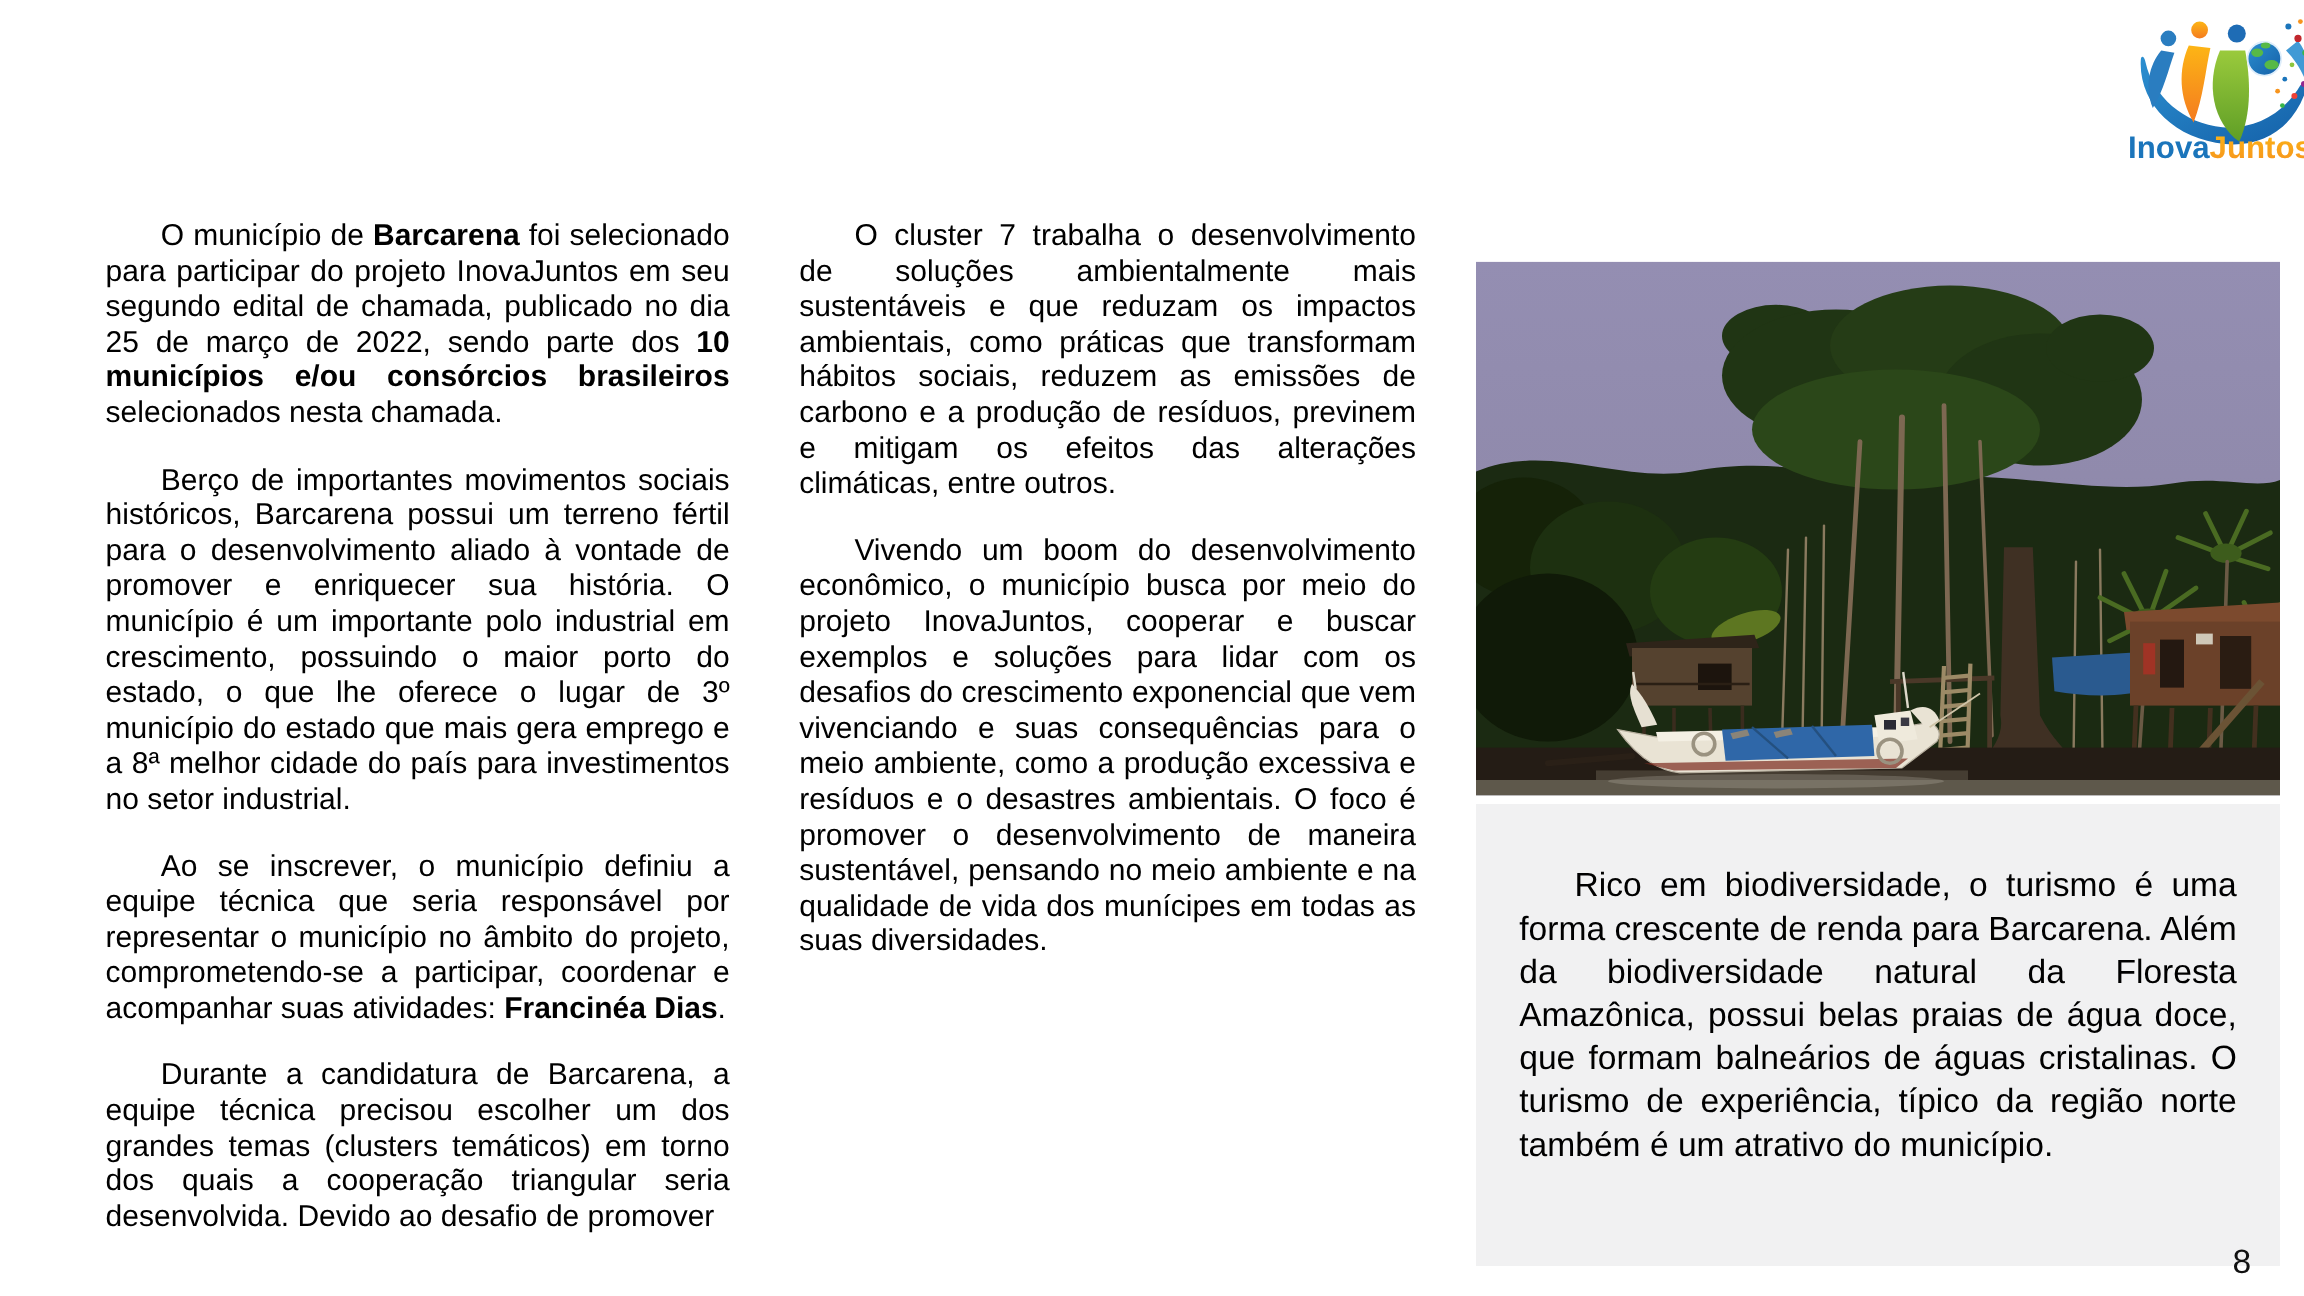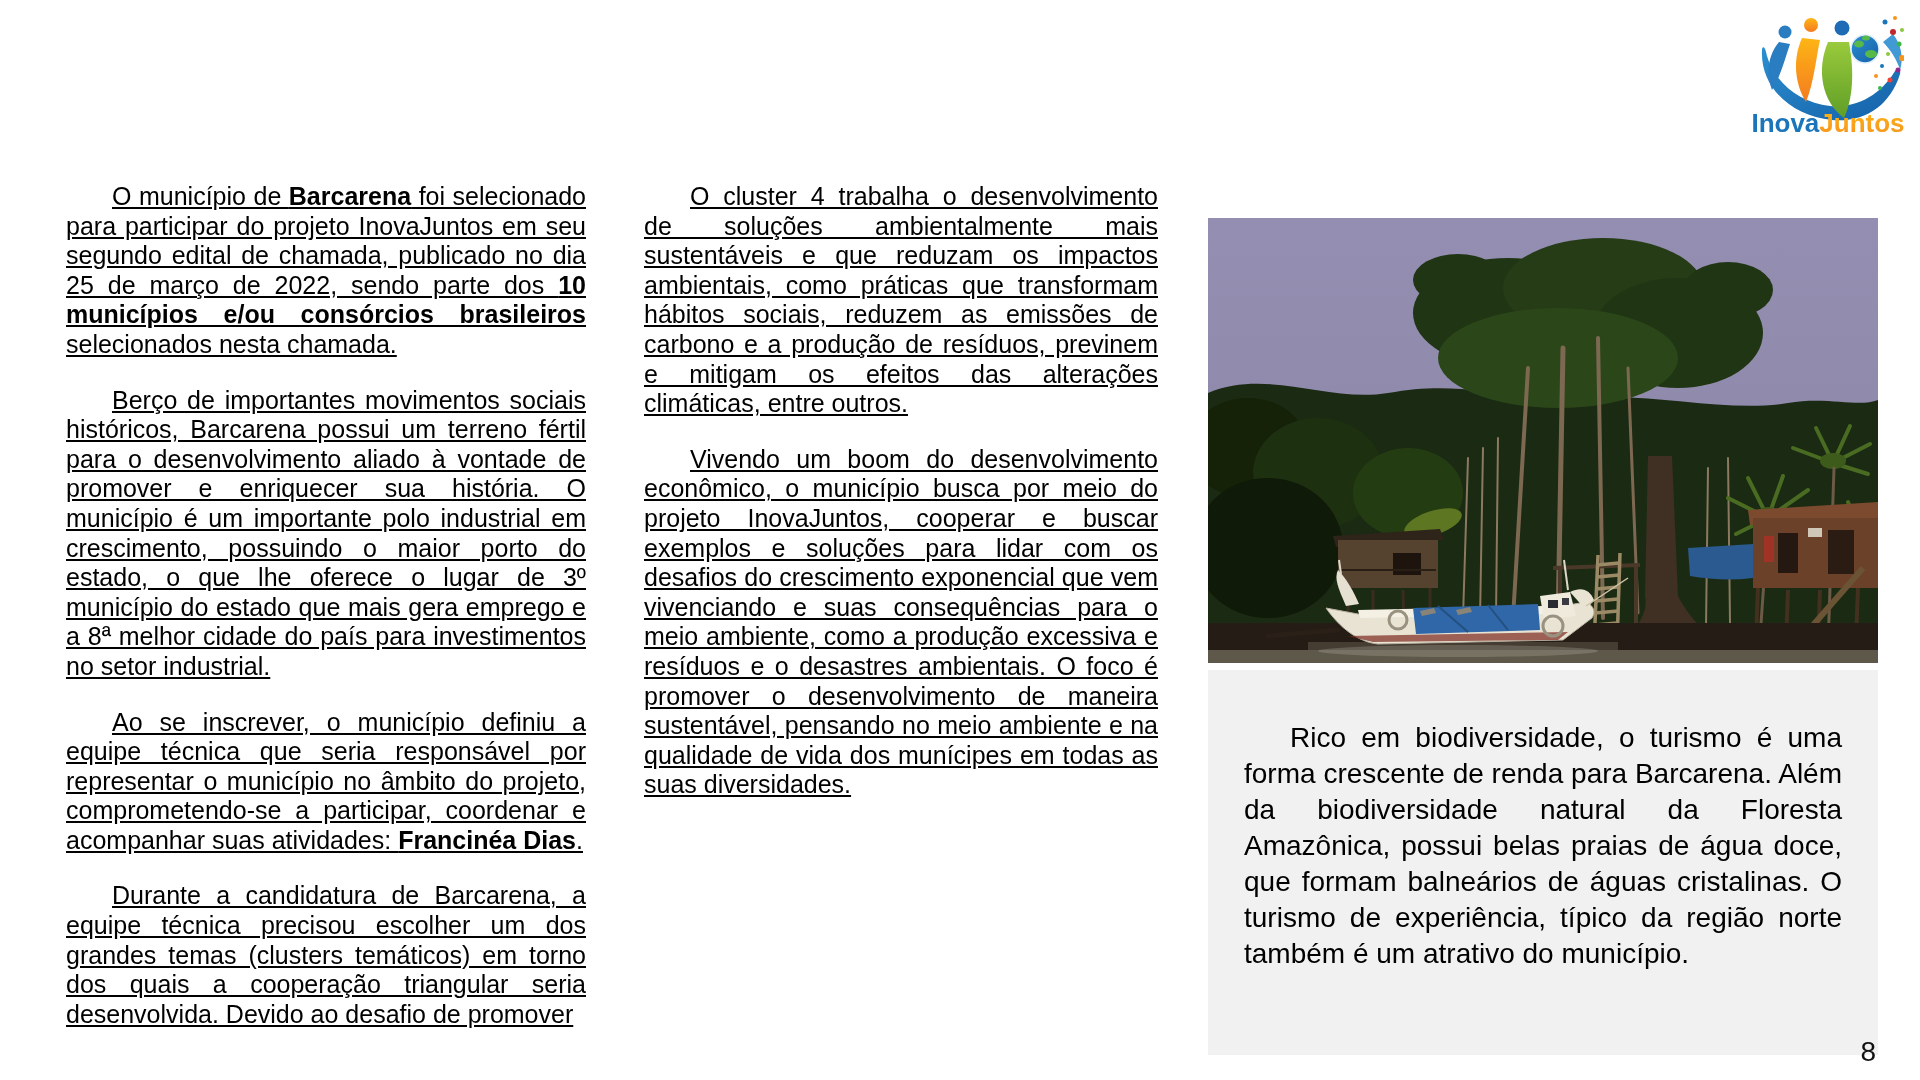--- a/index.html
+++ b/index.html
@@ -4,30 +4,30 @@
 <style>
   html,body{margin:0;padding:0;}
   body{
     width:1920px;height:1080px;
     background:#ffffff;
     font-family:"Liberation Sans","DejaVu Sans",sans-serif;
     color:#000;
     position:relative;
     overflow:hidden;
   }
-  .page{position:absolute;inset:0;background:#fff;}
+  .page{position:absolute;inset:0;background:#fff;margin-left:22px;}
 
   
   .col{
     position:absolute;top:182px;
     font-size:25px;line-height:29.6px;
     text-align:justify;
     color:#000;
   }
-  .col p{margin:0 0 26px 0;text-indent:46px;text-decoration:underline;}
+  .col p{margin:0 0 26px 0;text-indent:46px;}
   .col p.noindent{text-indent:0;}
   .col b{font-weight:bold;}
   .col1{left:66px;width:520px;}
   .col2{left:644px;width:514px;}
 
   
   .photo{
     position:absolute;left:1208px;top:218px;width:670px;height:445px;
     overflow:hidden;
   }
@@ -116,21 +116,21 @@
   </div>
 
   <div class="col col1">
       <p><span>O município de </span><b>Barcarena</b><span> foi selecionado para participar do projeto InovaJuntos em seu segundo edital de chamada, publicado no dia 25 de março de 2022, sendo parte dos </span><b>10 municípios e/ou consórcios brasileiros</b><span> selecionados nesta chamada.</span></p>
       <p><span>Berço de importantes movimentos sociais históricos, Barcarena possui um terreno fértil para o desenvolvimento aliado à vontade de promover e enriquecer sua história. O município é um importante polo industrial em crescimento, possuindo o maior porto do estado, o que lhe oferece o lugar de 3º município do estado que mais gera emprego e a 8ª melhor cidade do país para investimentos no setor industrial.</span></p>
       <p><span>Ao se inscrever, o município definiu a equipe técnica que seria responsável por representar o município no âmbito do projeto, comprometendo-se a participar, coordenar e acompanhar suas atividades: </span><b>Francinéa Dias</b><span>.</span></p>
       <p><span>Durante a candidatura de Barcarena, a equipe técnica precisou escolher um dos grandes temas (clusters temáticos) em torno dos quais a cooperação triangular seria desenvolvida. Devido ao desafio de promover</span></p>
     </div>
 
   <div class="col col2">
-      <p><span>O cluster 4 trabalha o desenvolvimento de soluções ambientalmente mais sustentáveis e que reduzam os impactos ambientais, como práticas que transformam hábitos sociais, reduzem as emissões de carbono e a produção de resíduos, previnem e mitigam os efeitos das alterações climáticas, entre outros.</span></p>
+      <p><span>O cluster 7 trabalha o desenvolvimento de soluções ambientalmente mais sustentáveis e que reduzam os impactos ambientais, como práticas que transformam hábitos sociais, reduzem as emissões de carbono e a produção de resíduos, previnem e mitigam os efeitos das alterações climáticas, entre outros.</span></p>
       <p><span>Vivendo um boom do desenvolvimento econômico, o município busca por meio do projeto InovaJuntos, cooperar e buscar exemplos e soluções para lidar com os desafios do crescimento exponencial que vem vivenciando e suas consequências para o meio ambiente, como a produção excessiva e resíduos e o desastres ambientais. O foco é promover o desenvolvimento de maneira sustentável, pensando no meio ambiente e na qualidade de vida dos munícipes em todas as suas diversidades.</span></p>
     </div>
 
   <div class="photo">
     <svg viewBox="0 0 670 445" preserveAspectRatio="none" xmlns="http://www.w3.org/2000/svg">
       <defs>
         <linearGradient id="sky" x1="0" y1="0" x2="0" y2="1">
           <stop offset="0" stop-color="#948eb2"></stop>
             <stop offset="1" stop-color="#8a84a3"></stop>
         </linearGradient>

